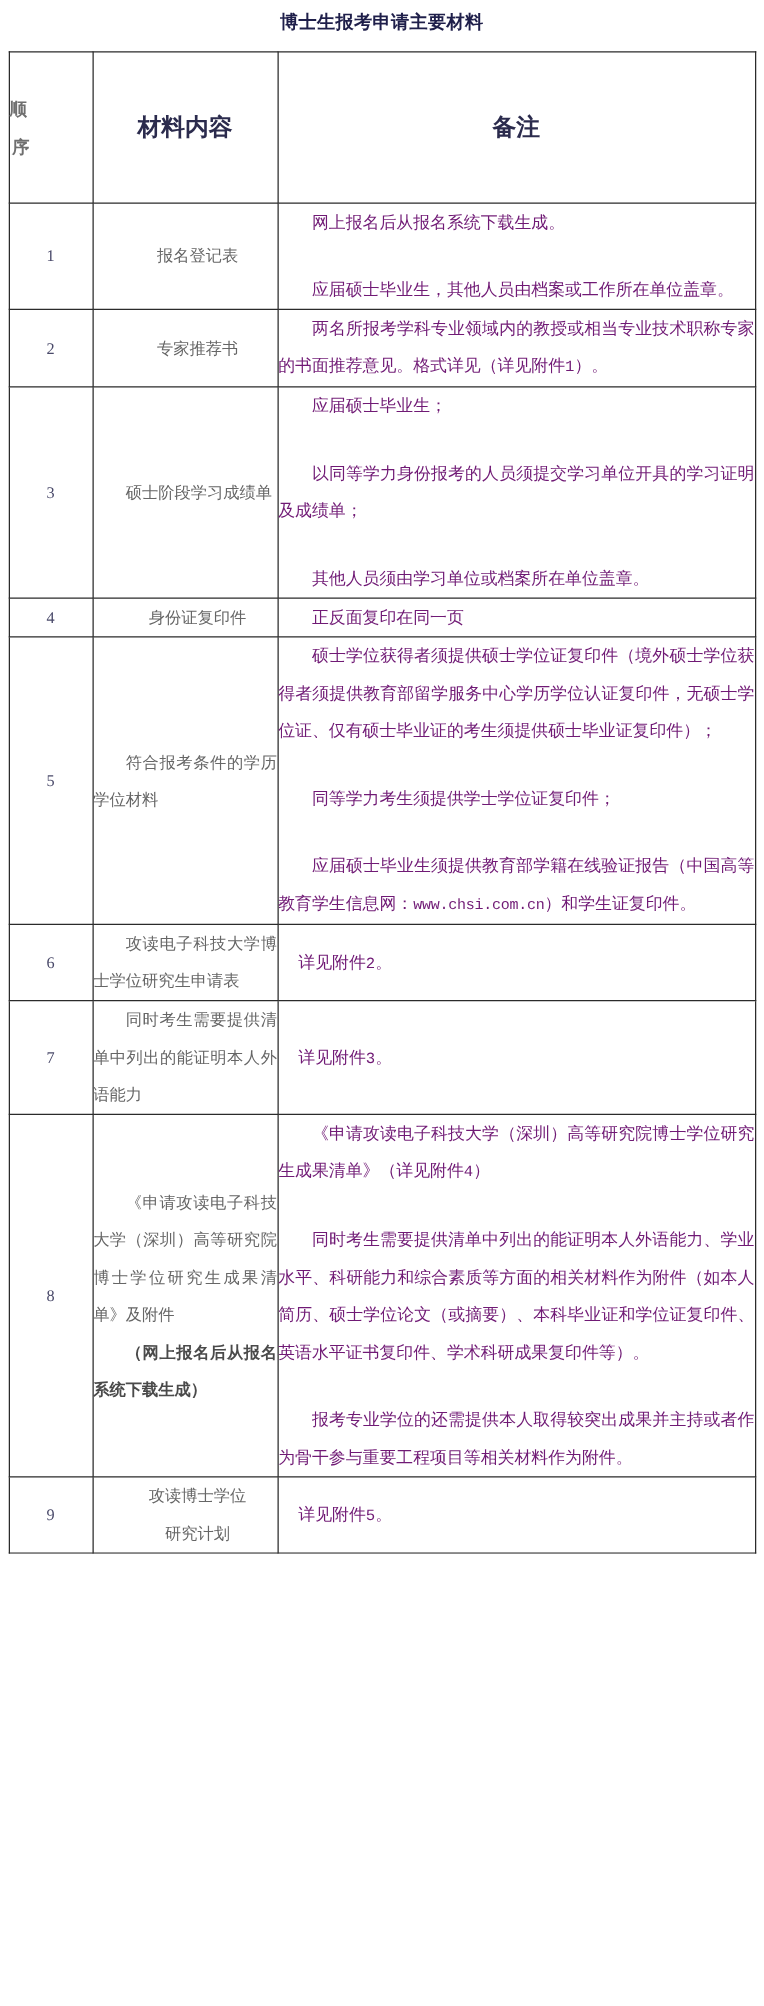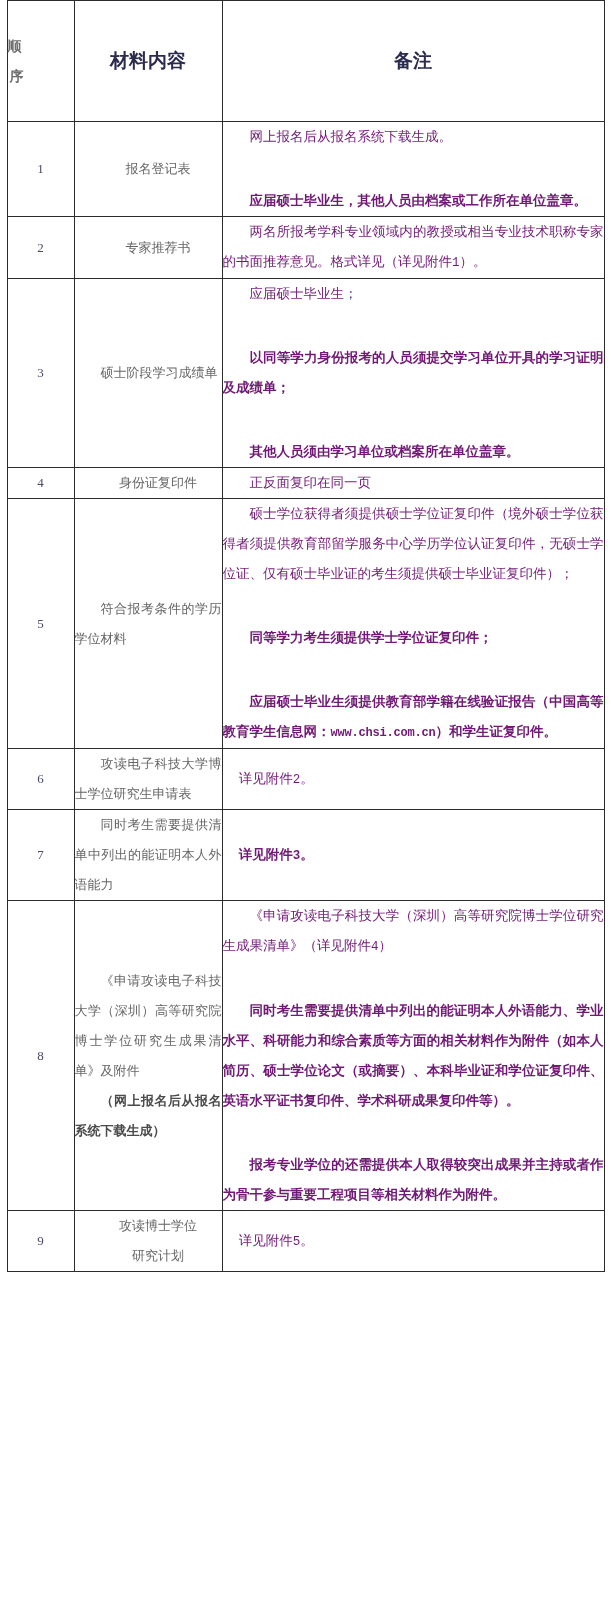--- a/index.html
+++ b/index.html
@@ -116,38 +116,38 @@
     line-height: 30px;
     padding: 10px 12px 10px 10px;
     text-align: justify;
     text-justify: inter-ideograph;
   }
   td.note .para {
     display: block;
     text-indent: 2em;
   }
   td.note .para + .para {
-    margin-top: 34px;
-    font-weight: bold;
+    margin-top: 24px;
   }
   td.note .mono {
     font-family: "Liberation Mono", "DejaVu Sans Mono", monospace;
     font-size: 12px;
     letter-spacing: -0.2px;
   }
   td.note .num {
     font-family: "Liberation Mono", "DejaVu Sans Mono", monospace;
     font-size: 12.5px;
   }
 </style>
 </head>
 <body>
 
 <div class="page">
 
+  <div class="doc-title">博士生报考申请主要材料</div>
 
   <table class="materials">
     <colgroup>
       <col class="c-seq">
       <col class="c-name">
       <col class="c-note">
     </colgroup>
     <thead>
       <tr>
         <th class="hdr-seq">
@@ -219,21 +219,21 @@
           <td class="note">
             <span class="para" style="text-indent: 1.2em;">详见附件<span class="num">2</span>。</span>
           </td>
         </tr>
         <tr>
           <td class="seq">7</td>
           <td class="name">
             <span class="para indent">同时考生需要提供清单中列出的能证明本人外语能力</span>
           </td>
           <td class="note">
-            <span class="para" style="text-indent: 1.2em; font-weight: bold;">详见附件<span class="num">3</span>。</span>
+            <span class="para" style="text-indent: 1.2em;">详见附件<span class="num">3</span>。</span>
           </td>
         </tr>
         <tr>
           <td class="seq">8</td>
           <td class="name">
             <span class="para indent">《申请攻读电子科技大学（深圳）高等研究院博士学位研究生成果清单》及附件</span>
             <span class="para indent bold">（网上报名后从报名系统下载生成）</span>
           </td>
           <td class="note">
             <span class="para">《申请攻读电子科技大学（深圳）高等研究院博士学位研究生成果清单》（详见附件<span class="num">4</span>）</span>

